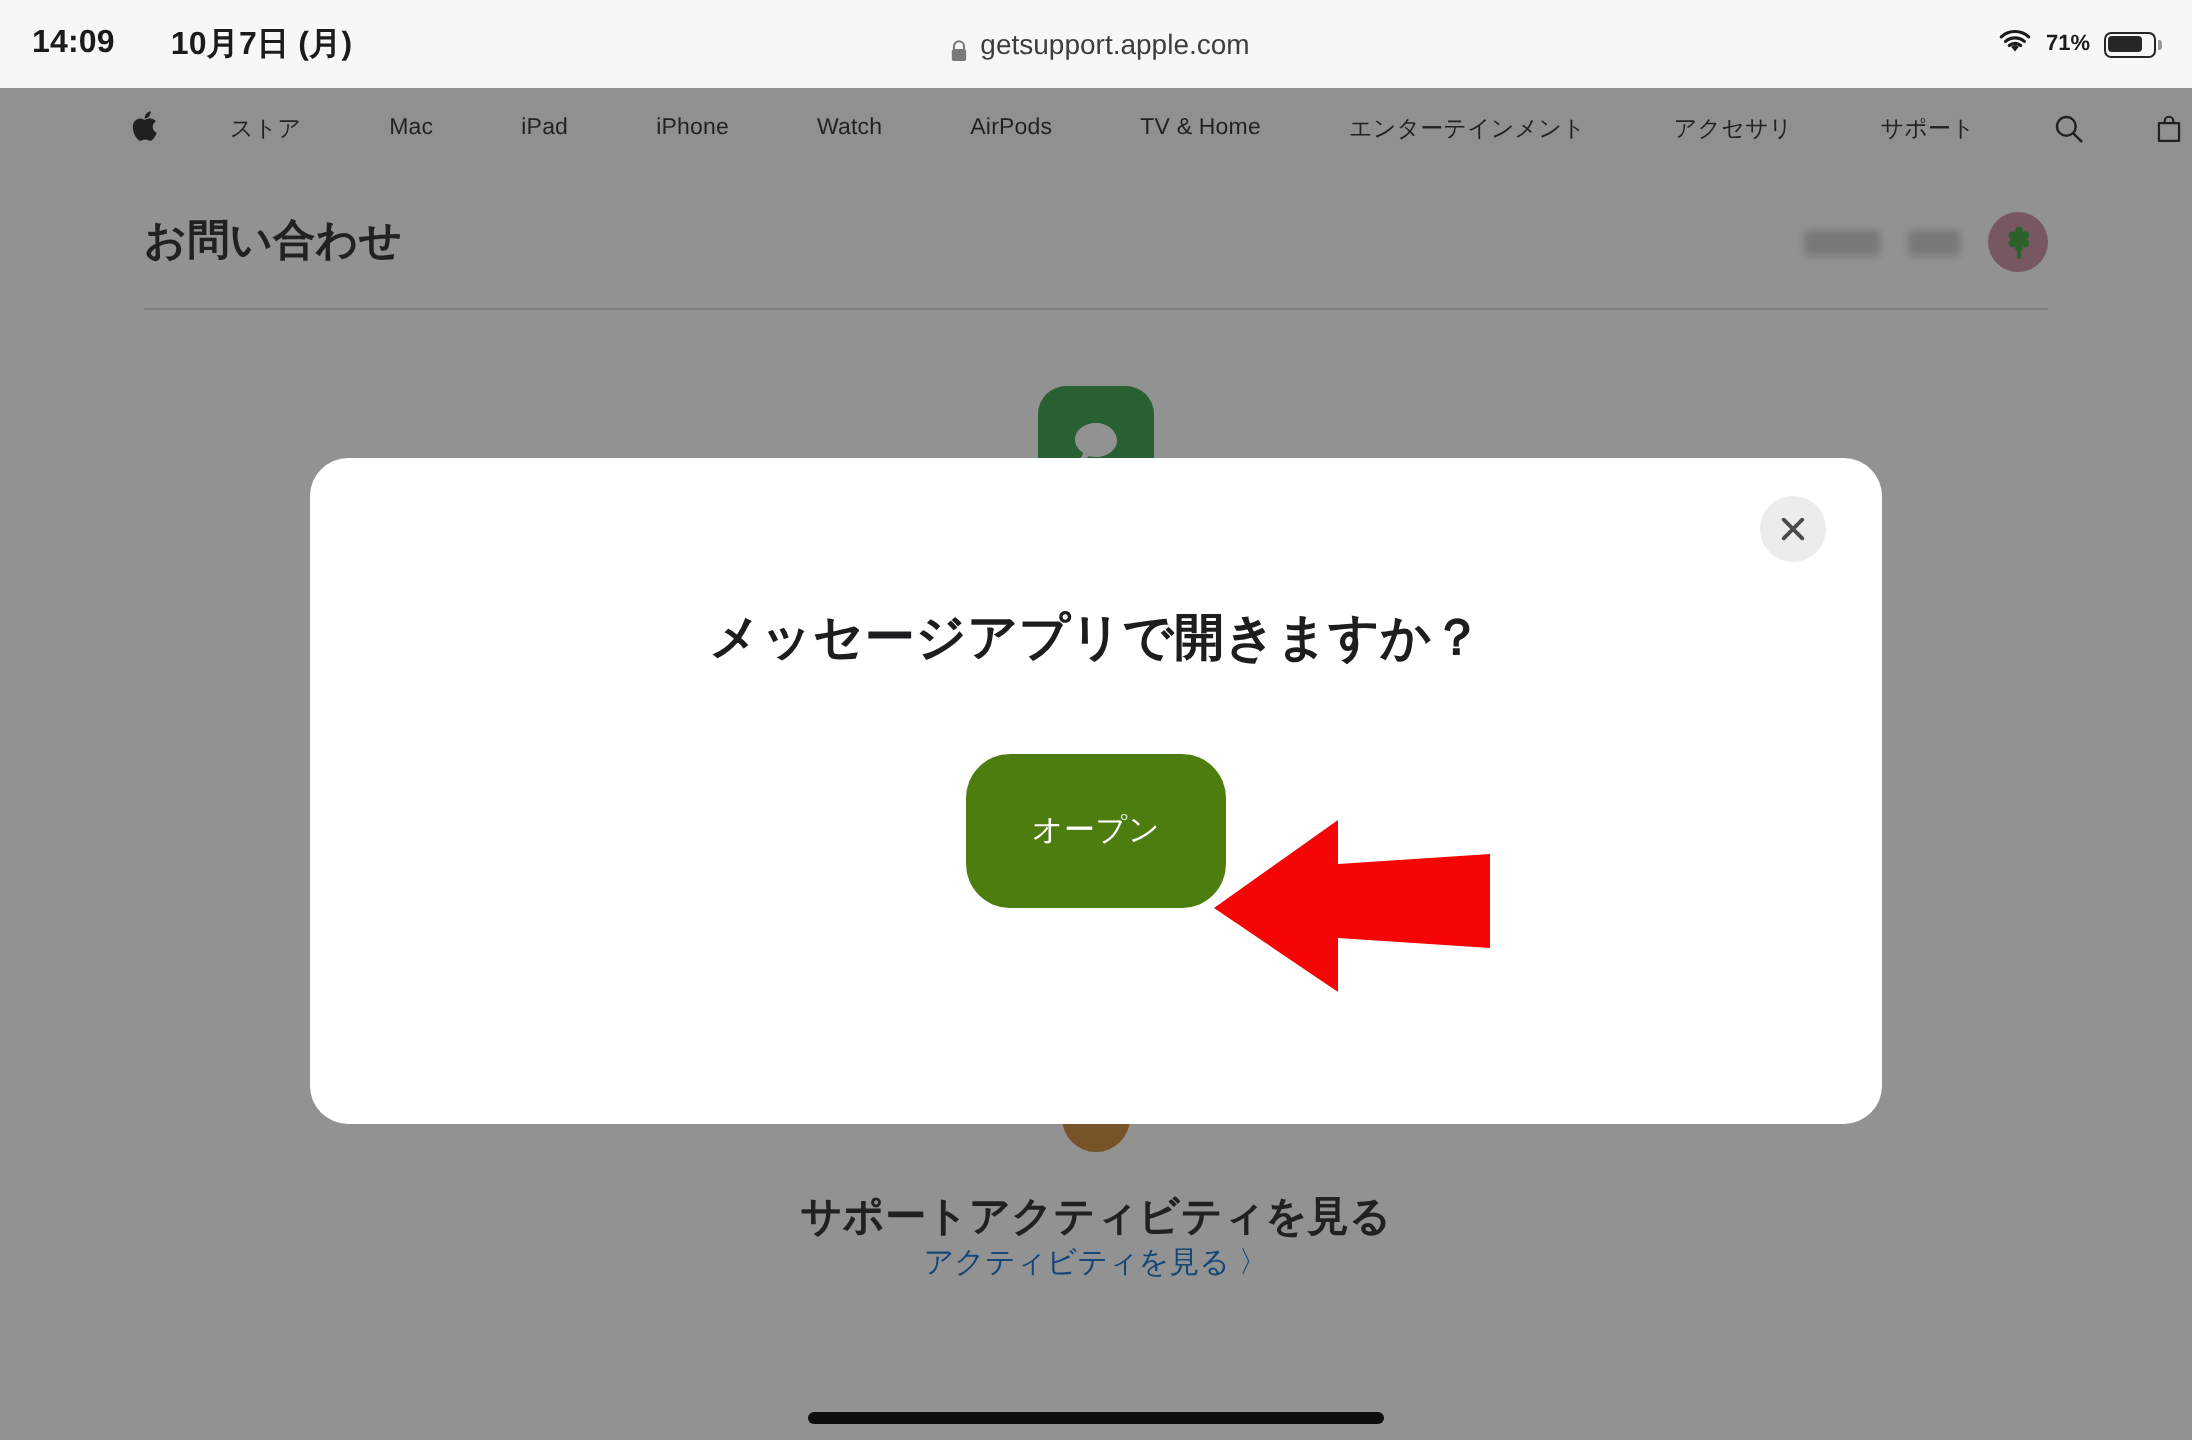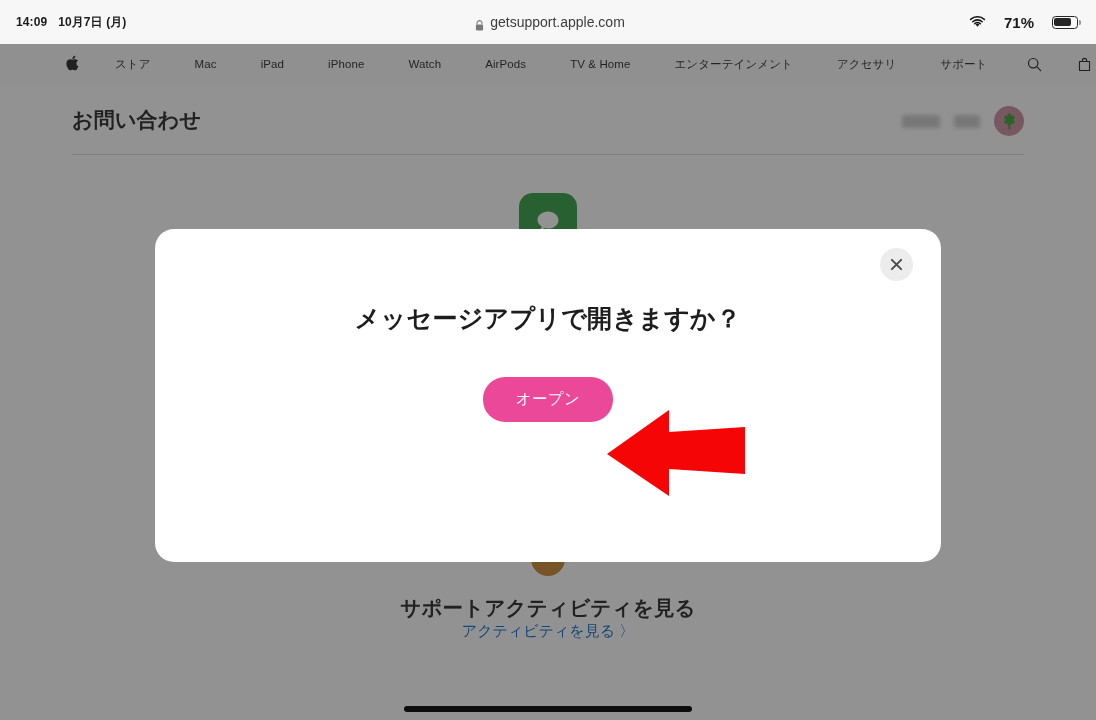--- a/index.html
+++ b/index.html
@@ -29,22 +29,22 @@
     background: #f7f7f7;
     display: flex;
     align-items: center;
     z-index: 60;
   }
   .sb-left {
     position: absolute;
     left: 16px;
     display: flex;
     align-items: center;
-    gap: 11px;
-    font-size: 12px;
+    gap: 28px;
+    font-size: 16px;
     font-weight: 700;
     color: #1b1b1b;
     letter-spacing: .1px;
   }
   .sb-center {
     position: absolute;
     left: 4px; right: 0;
     display: flex;
     justify-content: center;
     align-items: center;
@@ -52,22 +52,22 @@
     font-size: 14px;
     color: #3d3d3d;
     font-weight: 400;
   }
   .lock-icon { display: inline-block; width: 9px; height: 11px; position: relative; top: 1px; }
   .sb-right {
     position: absolute;
     right: 18px;
     display: flex;
     align-items: center;
-    gap: 18px;
-    font-size: 15px;
+    gap: 7px;
+    font-size: 11px;
     font-weight: 600;
     color: #1b1b1b;
   }
   .batt {
     position: relative;
     width: 26px; height: 13px;
     border: 1.3px solid #1b1b1b;
     border-radius: 3.6px;
     opacity: .95;
   }
@@ -272,27 +272,27 @@
     letter-spacing: .3px;
     margin-bottom: 42px;
   }
   .modal-text {
     font-size: 15.5px;
     color: #2b2b2b;
     margin-bottom: 45px;
   }
   .modal-btn {
     display: inline-block;
-    background: #ec4899;
+    background: #4d7c0f;
     color: #ffffff;
     font-size: 15.5px;
     font-weight: 400;
     border: none;
     border-radius: 22px;
-    padding: 12px 33px;
+    padding: 28px 33px;
     cursor: pointer;
     letter-spacing: .3px;
     font-family: inherit;
   }
 
   
   .red-arrow {
     position: absolute;
     left: 605px;
     top: 408px;

